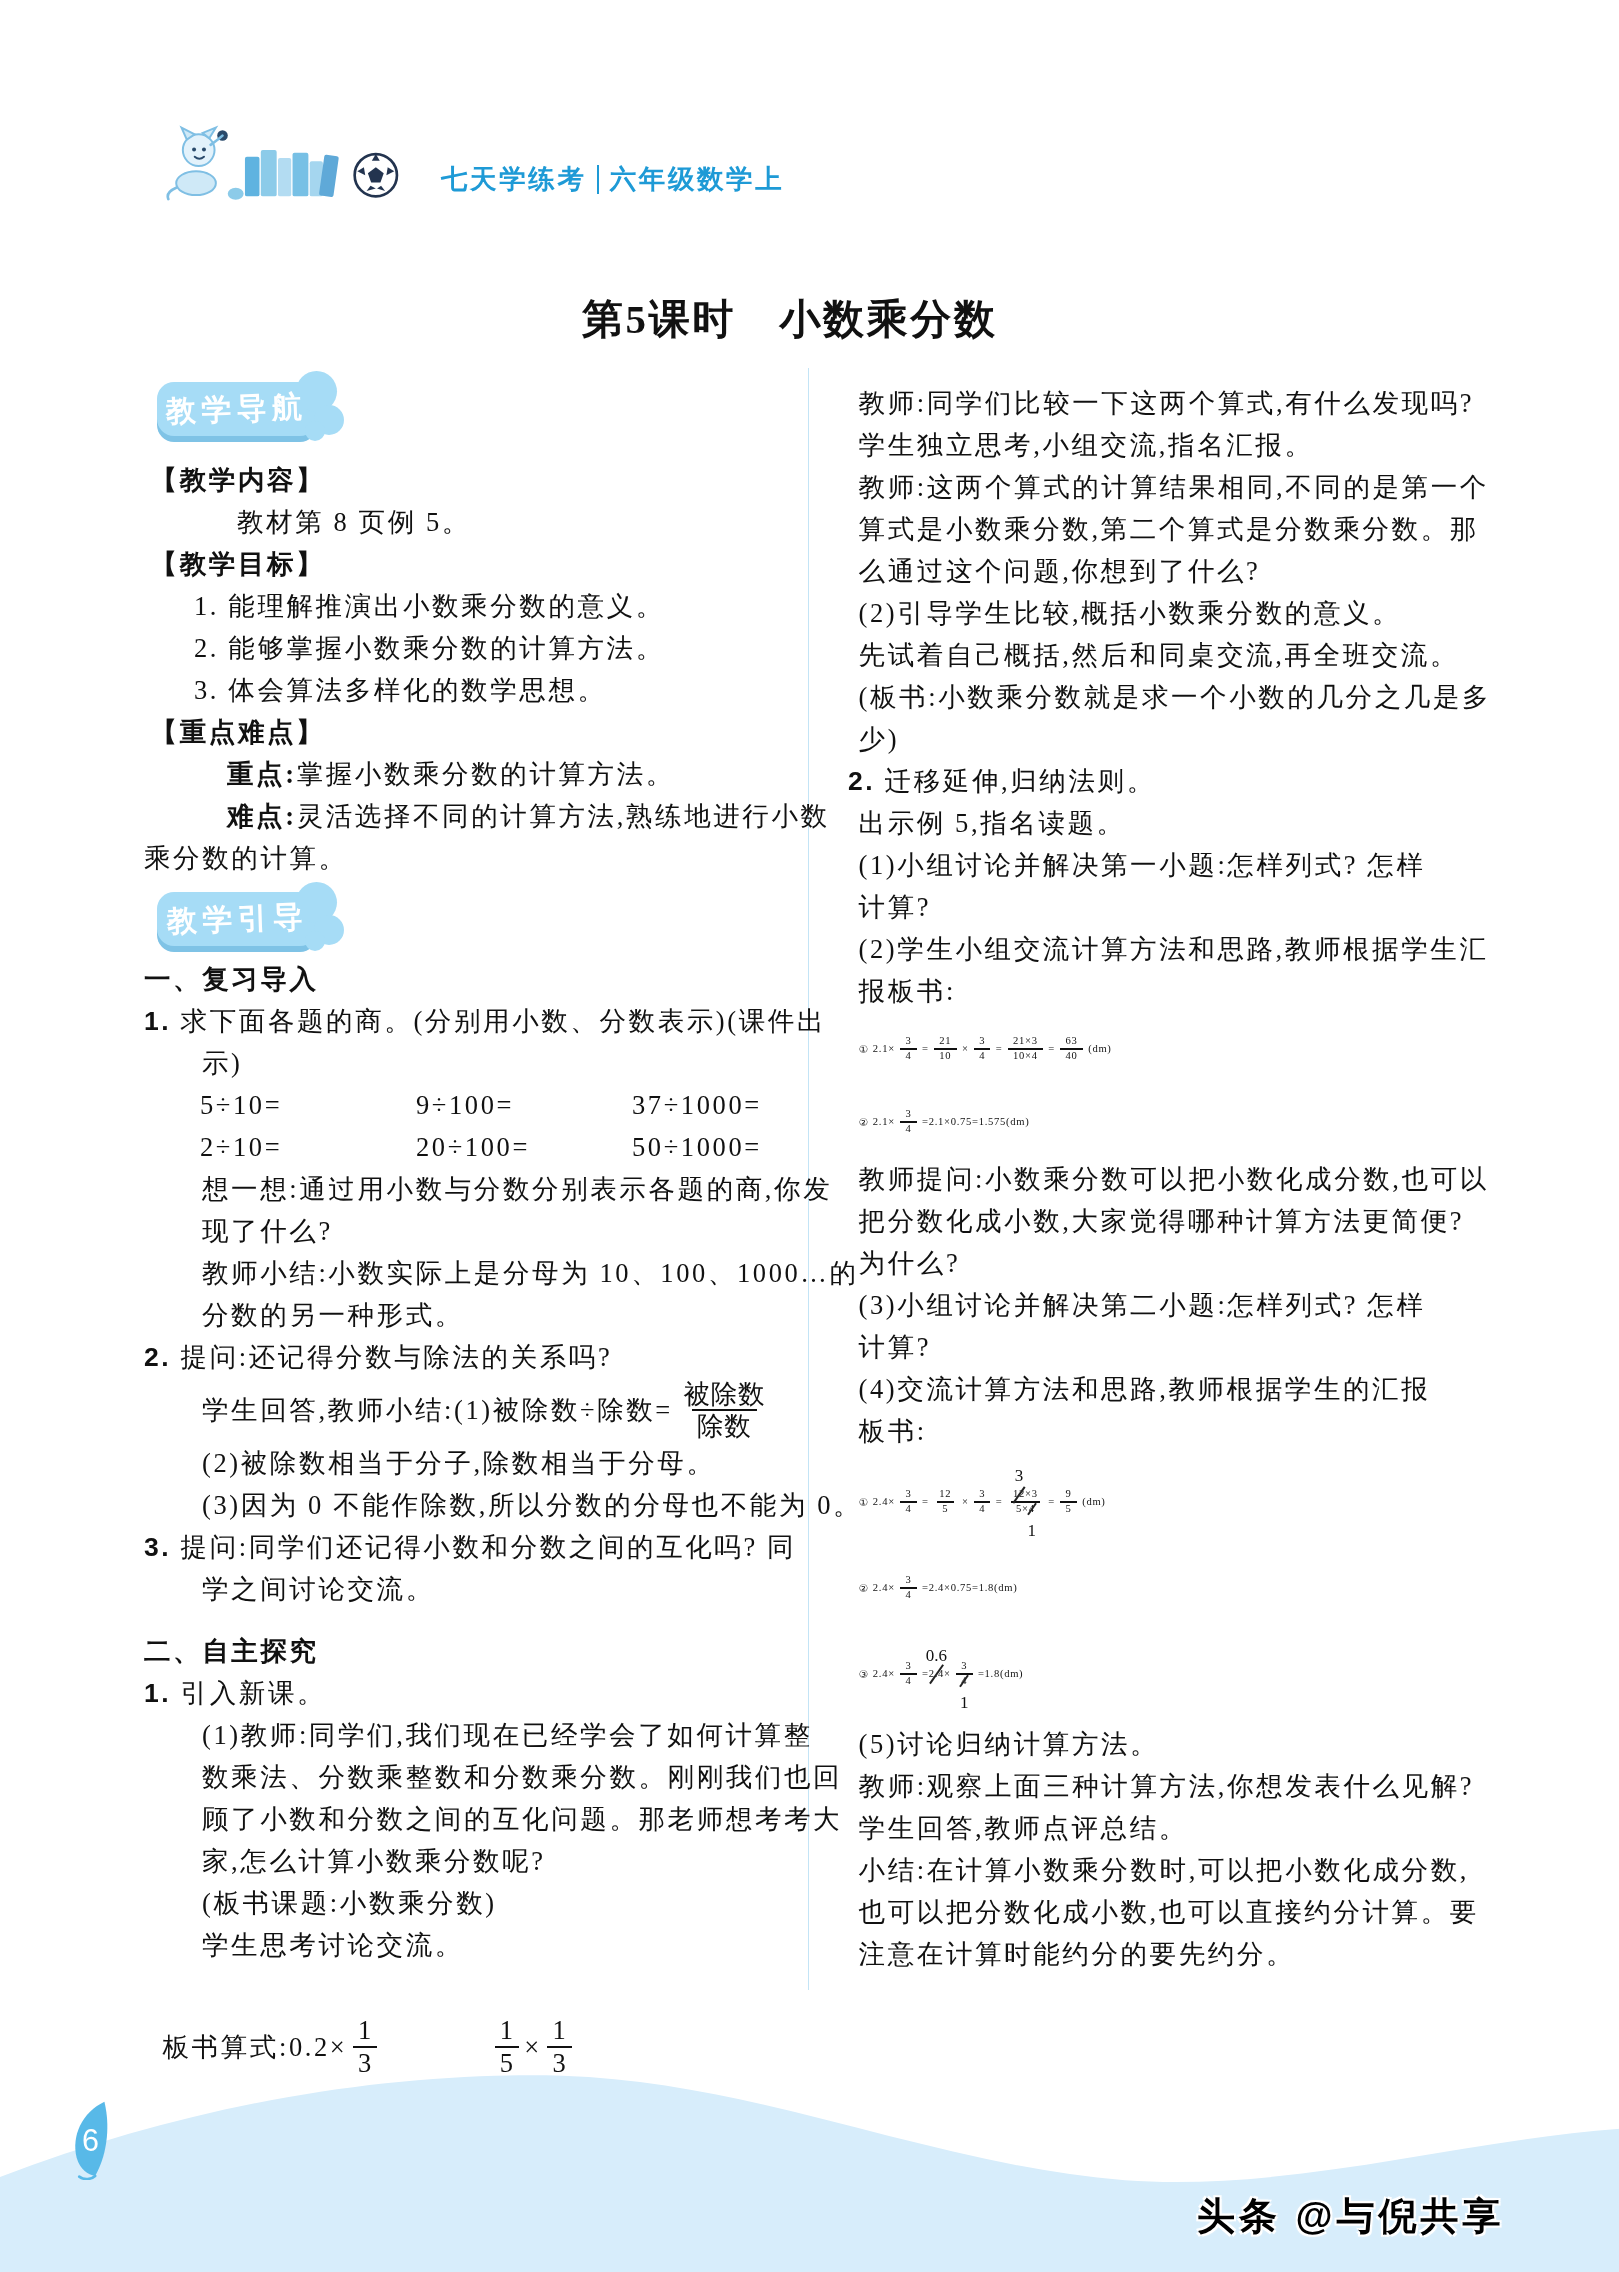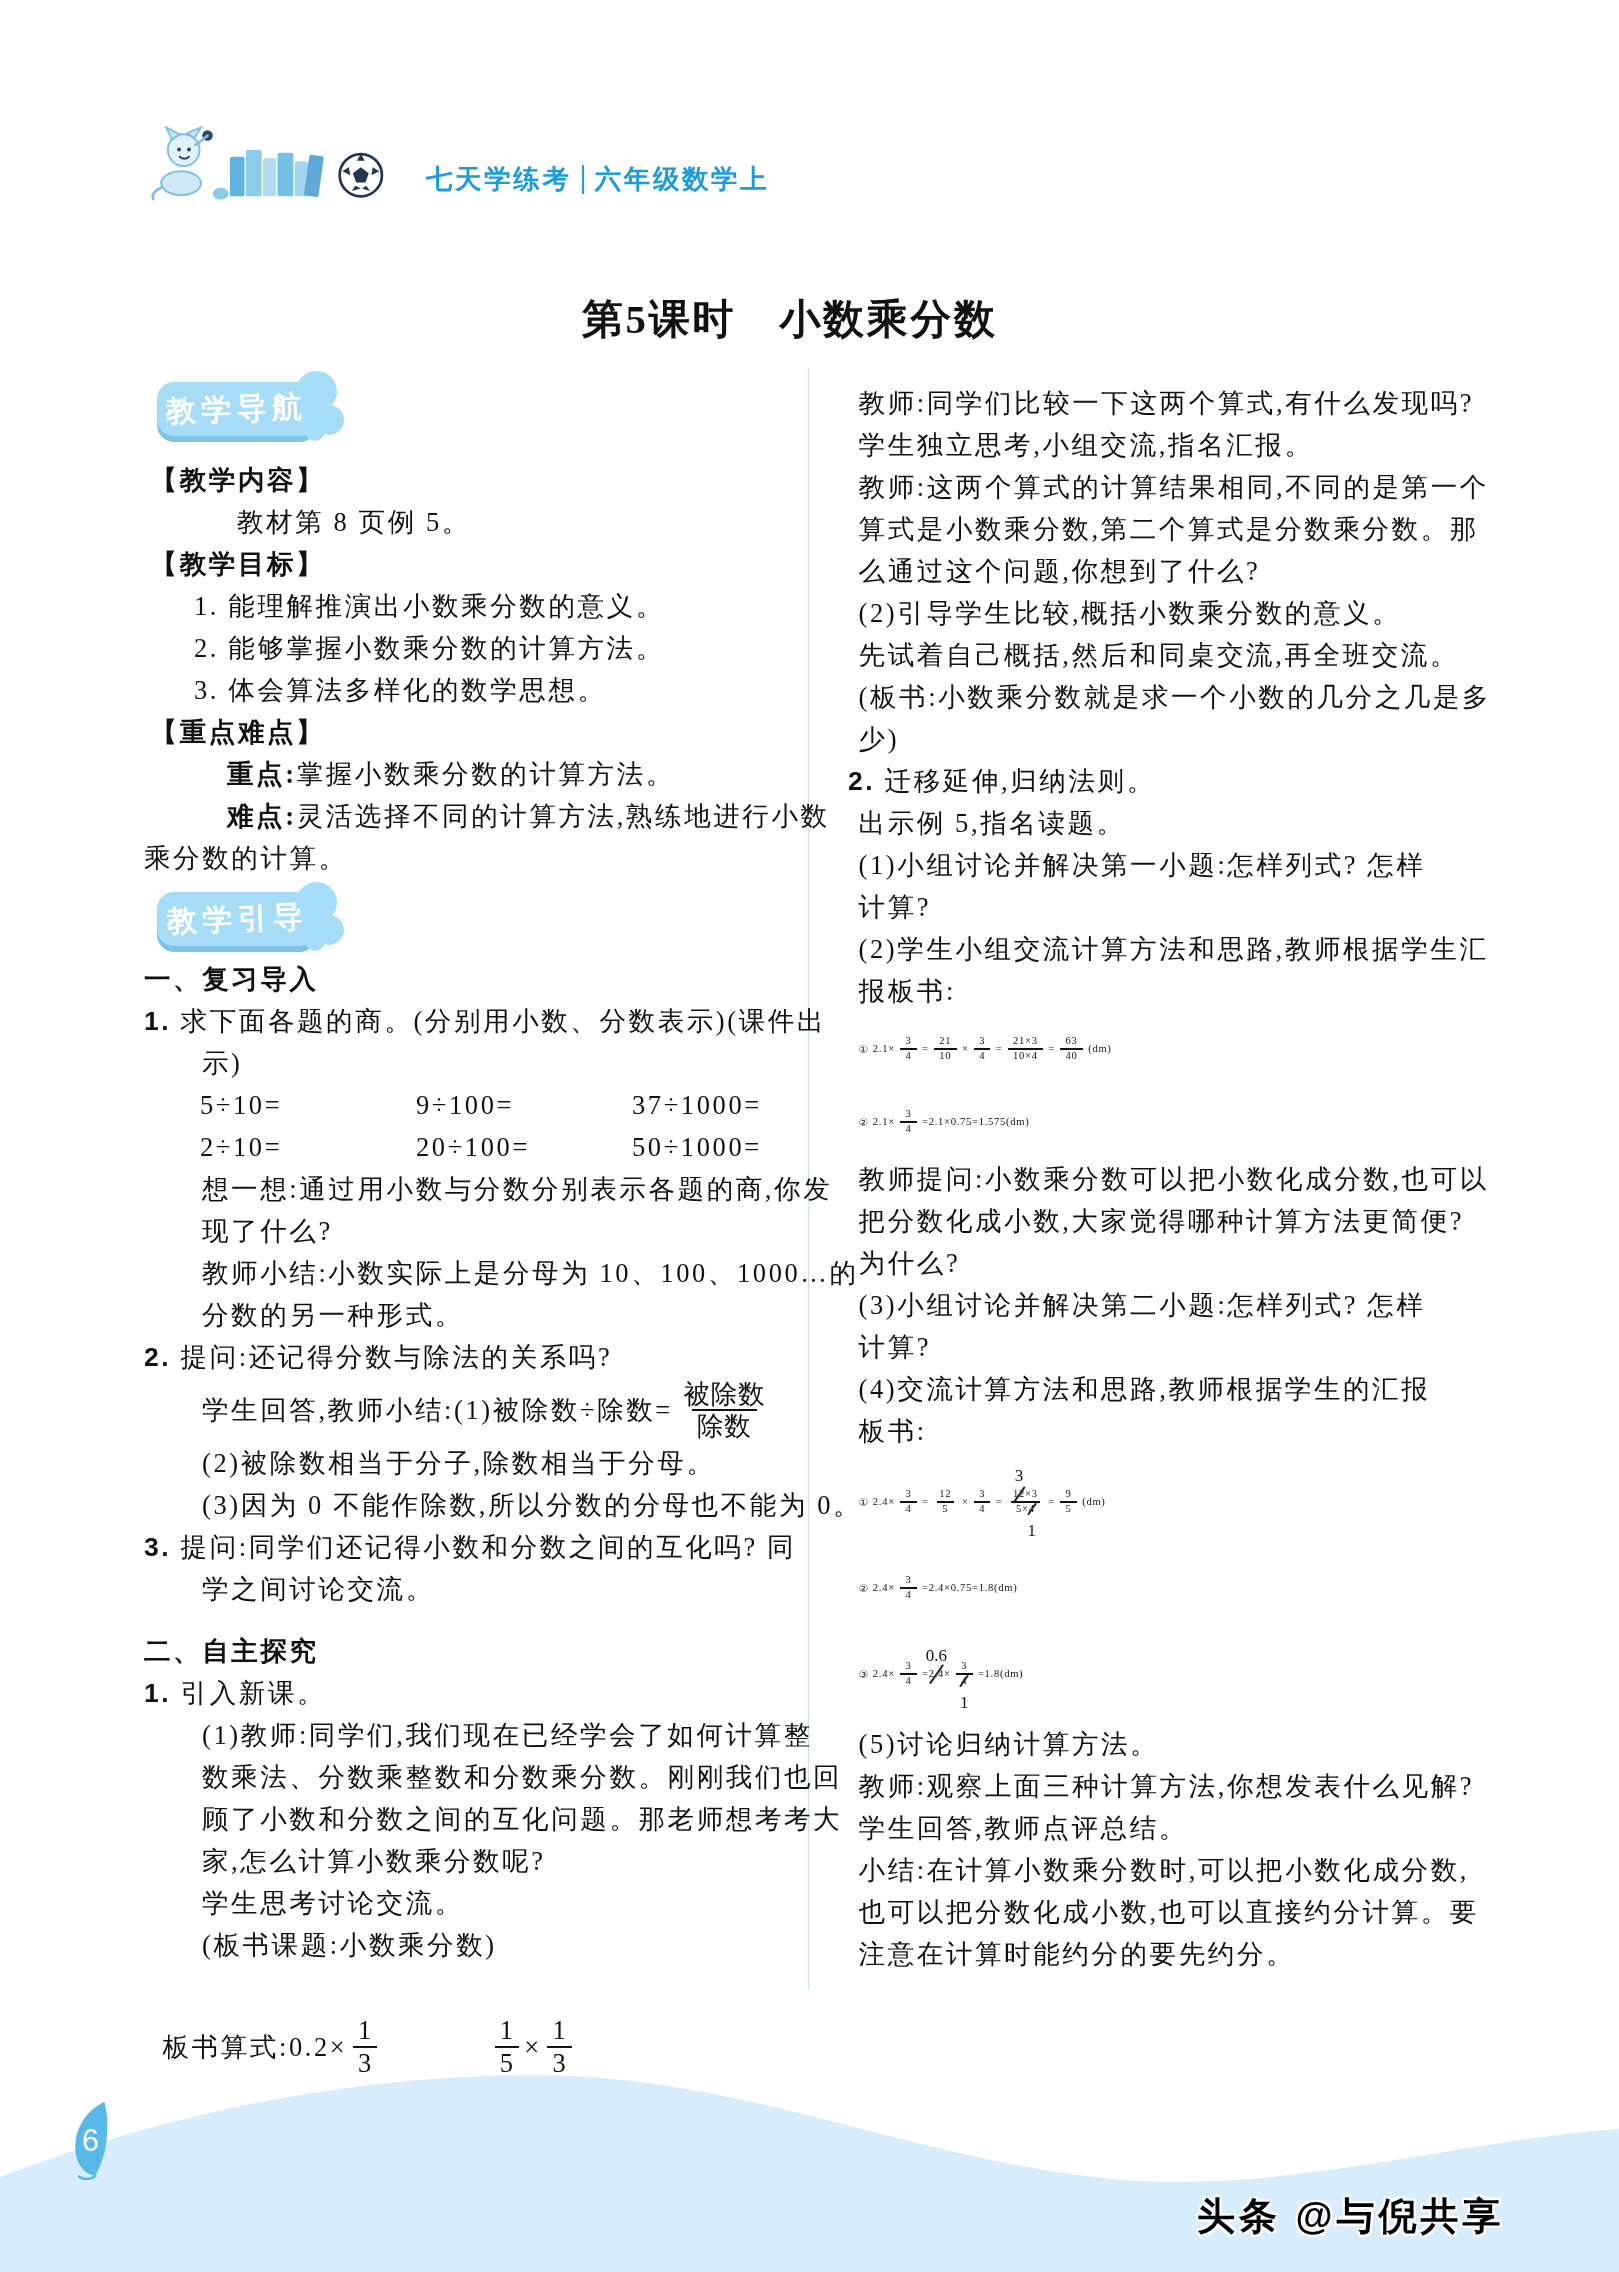--- a/index.html
+++ b/index.html
@@ -3,21 +3,21 @@
 <meta charset="utf-8">
 <style>
   html,body{margin:0;padding:0;}
   body{
     width:1620px;height:2273px;position:relative;overflow:hidden;
     background:#ffffff;
     font-family:"Liberation Serif","DejaVu Serif","DejaVu Sans",serif;
     color:#111;
   }
   
-  .hdr{position:absolute;left:149px;top:122px;height:79px;display:flex;align-items:flex-end;z-index:2;}
+  .hdr{position:absolute;left:164px;top:122px;height:79px;display:flex;align-items:flex-end;z-index:2;}
   .mascot{width:265px;height:76px;}
   .brand{
     font-family:"Liberation Sans","DejaVu Sans",sans-serif;
     font-weight:bold;font-size:26.5px;color:#1e9ad6;letter-spacing:2.6px;
     display:flex;align-items:center;margin-left:12px;padding-bottom:4px;
   }
   .vbar{display:inline-block;width:2px;height:29px;background:#1e9ad6;margin:0 10.6px;}
   
   .title{
     position:absolute;left:582px;top:292px;z-index:2;
@@ -171,22 +171,22 @@
   <div class="ln ind">(2)被除数相当于分子,除数相当于分母。</div>
   <div class="ln ind">(3)因为 0 不能作除数,所以分数的分母也不能为 0。</div>
   <div class="ln"><span class="no">3.</span><span>提问:同学们还记得小数和分数之间的互化吗? 同</span></div>
   <div class="ln ind">学之间讨论交流。</div>
   <div class="ln hd gap-top">二、自主探究</div>
   <div class="ln"><span class="no">1.</span><span>引入新课。</span></div>
   <div class="ln ind">(1)教师:同学们,我们现在已经学会了如何计算整</div>
   <div class="ln ind">数乘法、分数乘整数和分数乘分数。刚刚我们也回</div>
   <div class="ln ind">顾了小数和分数之间的互化问题。那老师想考考大</div>
   <div class="ln ind">家,怎么计算小数乘分数呢?</div>
+  <div class="ln ind">(板书课题:小数乘分数)</div>
   <div class="ln ind">学生思考讨论交流。</div>
-  <div class="ln ind">(板书课题:小数乘分数)</div>
   <div class="ln frline" style="padding-left:18.5px;height:73px;margin-top:44px;">
     <span>板书算式:</span>
     <span>0.2×</span>
     <span class="frac">
         <span class="fn">1</span>
         <span class="fd">3</span>
       </span>
     <span class="frac sp170">
         <span class="fn">1</span>
         <span class="fd">5</span>

